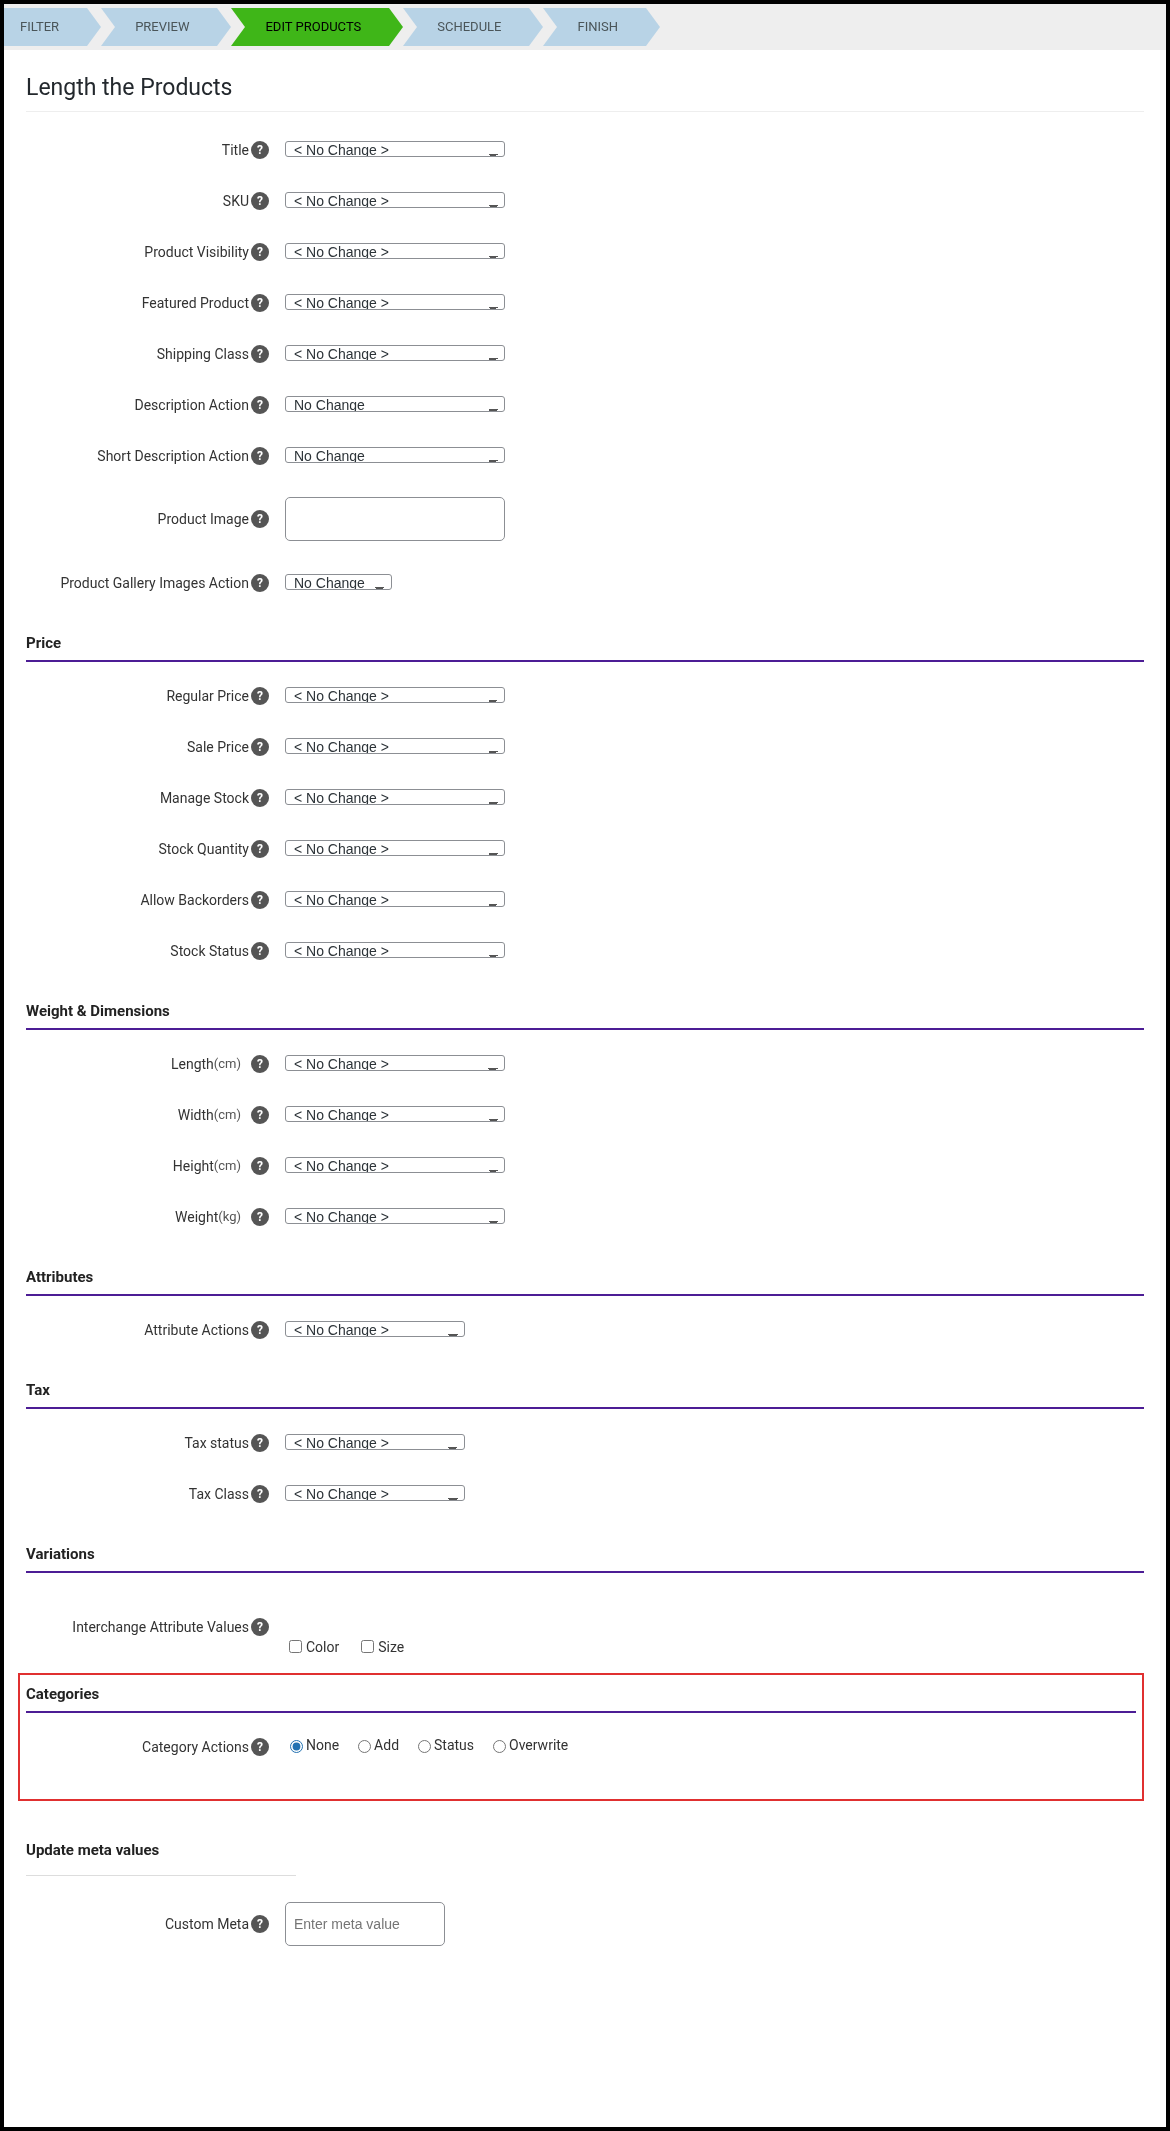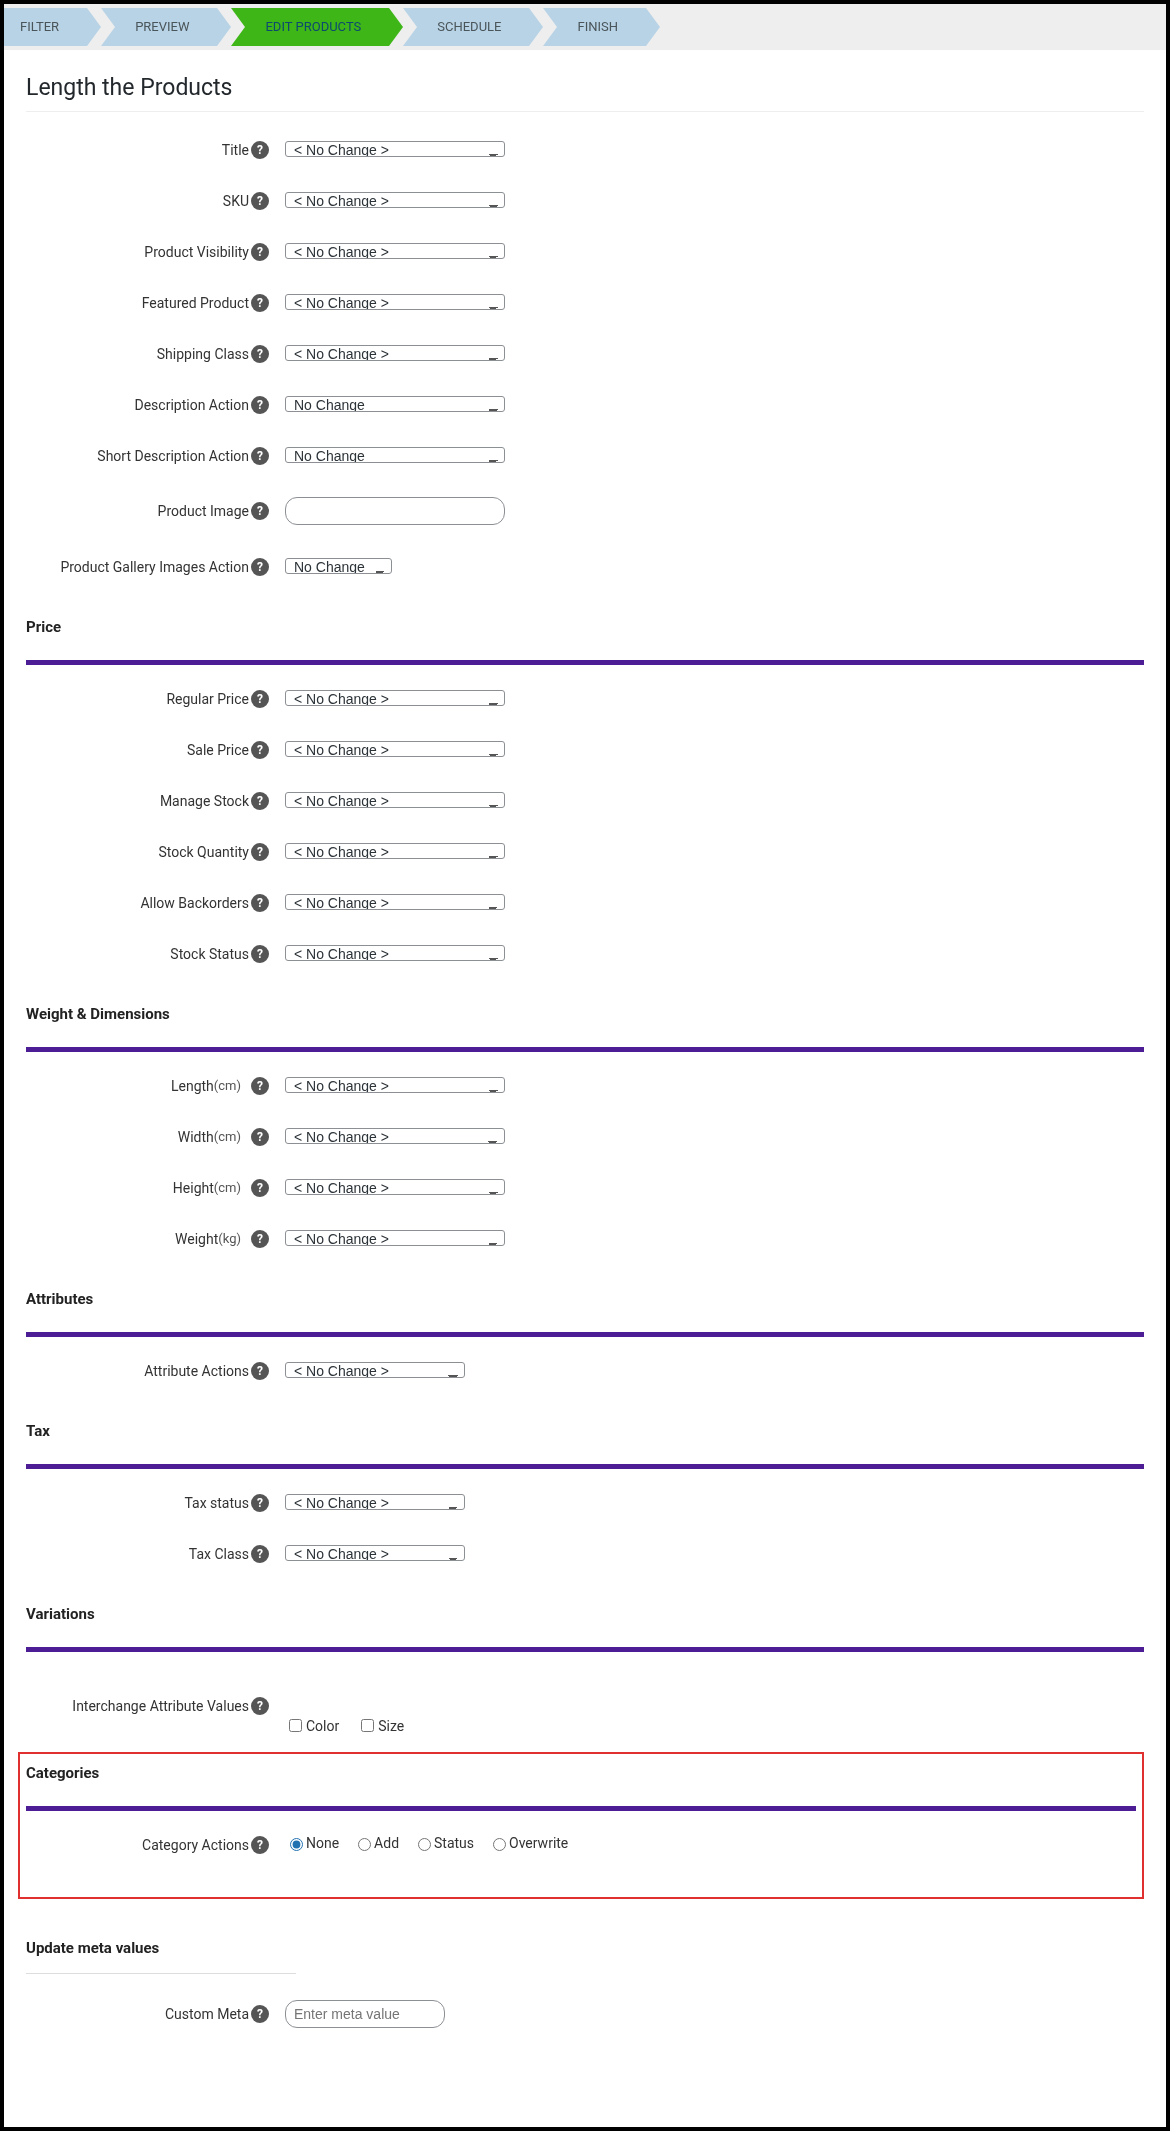--- a/index.html
+++ b/index.html
@@ -5,38 +5,38 @@
   *{box-sizing:border-box;}
   html,body{margin:0;padding:0;}
   body{font-family:-apple-system,BlinkMacSystemFont,"Segoe UI",Roboto,Helvetica,Arial,sans-serif;background:#fff;color:#333;}
   .frame{width:1170px;min-height:2131px;border:4px solid #000;margin:0 auto;background:#fff;position:relative;}
   .wizard{background:#eee;height:46px;display:flex;align-items:stretch;padding:4px 0 4px 0;}
   .step{position:relative;height:38px;line-height:38px;padding:0 28px 0 34px;font-size:13px;color:#4a5559;background:#b8d3e6;margin-right:14px;white-space:nowrap;}
   .step::before{content:"";position:absolute;left:0;top:0;border-top:19px solid transparent;border-bottom:19px solid transparent;border-left:14px solid #eee;}
   .step::after{content:"";position:absolute;right:-14px;top:0;border-top:19px solid transparent;border-bottom:19px solid transparent;border-left:14px solid #b8d3e6;}
   .step.first::before{display:none;}
   .step.first{padding-left:16px;}
-  .step.active{background:#3fb618;color:#0c4a6e;}
+  .step.active{background:#3fb618;color:#000000;}
   .step.active::after{border-left-color:#3fb618;}
   .content{padding:14px 22px 80px 22px;}
   h1.page-title{font-size:23px;font-weight:400;color:#23282d;margin:10px 0 12px 0;padding-bottom:10px;border-bottom:1px solid #eee;}
-  h2.section-title{font-size:15px;font-weight:700;color:#222;margin:26px 0 8px 0;padding-bottom:24px;border-bottom:5px solid #4c1d95;}
+  h2.section-title{font-size:15px;font-weight:700;color:#222;margin:26px 0 8px 0;padding-bottom:8px;border-bottom:2px solid #4c1d95;}
   h2.meta-title{font-size:15px;font-weight:700;color:#222;margin:40px 0 8px 0;padding-bottom:14px;}
   .meta-underline{width:270px;border-bottom:1px solid #ddd;margin-top:-6px;margin-bottom:10px;}
   .row{display:flex;align-items:center;padding:16px 0;}
   .row .label{flex:0 0 255px;display:flex;align-items:center;justify-content:space-between;padding-right:8px;font-size:14px;color:#333;}
   .row .label .name{flex:1;text-align:right;}
   .row .label .unit{font-size:13px;color:#555;padding-right:8px;}
   .help{display:inline-flex;width:18px;height:18px;border-radius:50%;background:#555;color:#fff;align-items:center;justify-content:center;font-size:12px;font-weight:700;margin-left:2px;margin-right:4px;flex:0 0 18px;}
   .ctrl{padding-left:4px;}
   select.std{height:16px;border:1px solid #8c8f94;background:#fff;font-size:14px;padding:0 26px 0 8px;border-radius:3px;appearance:none;background-image:linear-gradient(45deg,transparent 50%,#555 50%),linear-gradient(135deg,#555 50%,transparent 50%);background-position:right 11px top 12px,right 6px top 12px;background-size:5px 5px,5px 5px;background-repeat:no-repeat;color:#2c3338;}
   select.w220{width:220px;}
   select.w180{width:180px;}
   select.wauto{min-width:100px;}
-  input[type=text].std{height:28px;border:1px solid #8c8f94;border-radius:12px;padding:0 8px;font-size:14px;}
+  input[type=text].std{height:44px;border:1px solid #8c8f94;border-radius:5px;padding:0 8px;font-size:14px;}
   input[type=text].w220{width:220px;}
   input[type=text].w160{width:160px;}
   .checks label{font-size:14px;margin-right:14px;display:inline-flex;align-items:center;margin-top:40px;}
   .checks input{margin-right:4px;}
   .radios label{font-size:14px;margin-right:10px;display:inline-flex;align-items:center;}
   .radios input{margin-right:3px;accent-color:#2271b1;}
   .highlight-box{border:2px solid #e03030;padding:6px 6px 26px 6px;margin-left:-8px;}
 </style>
 </head>
 <body>

